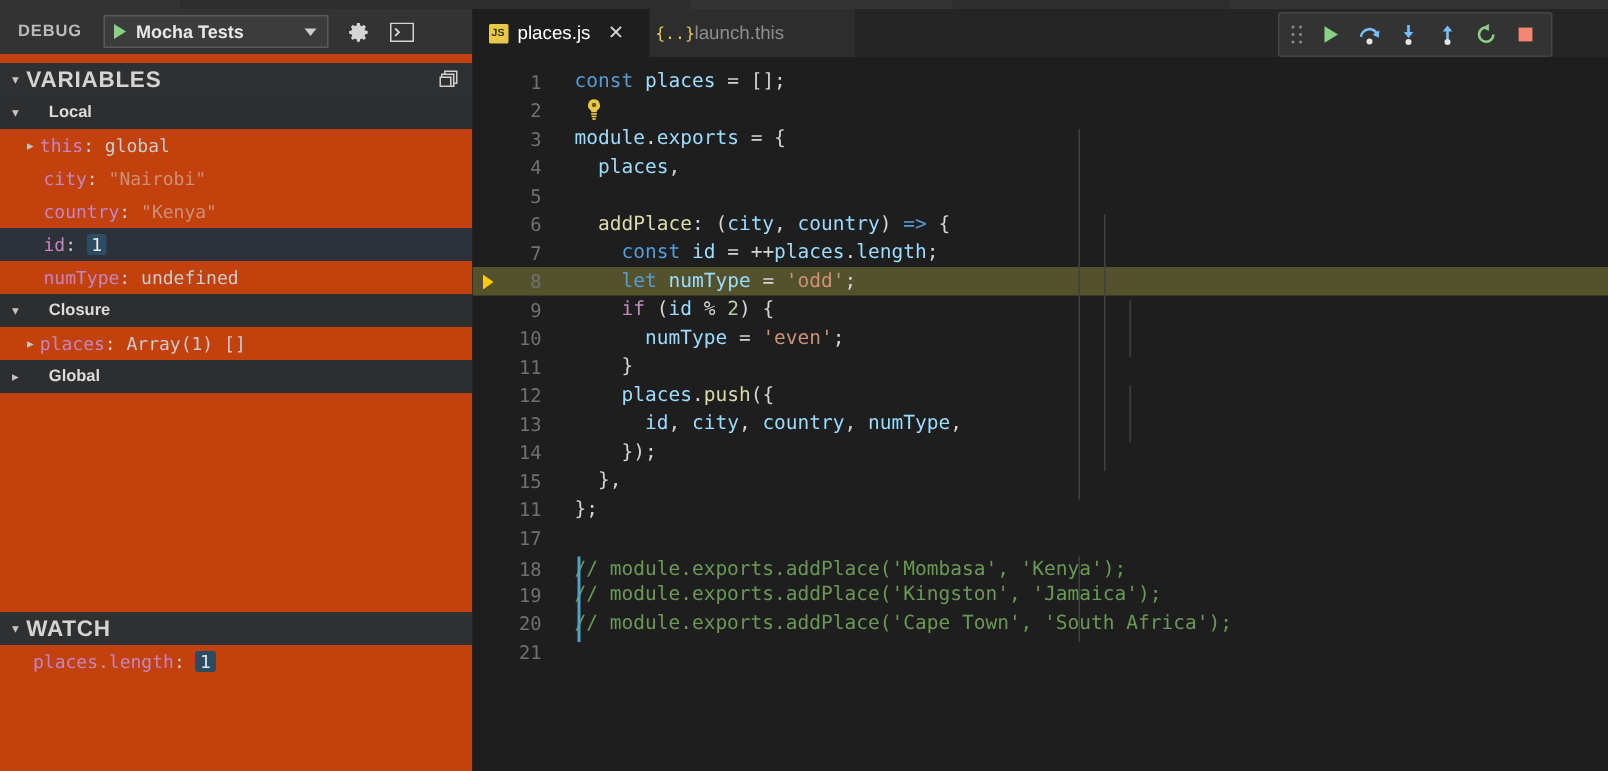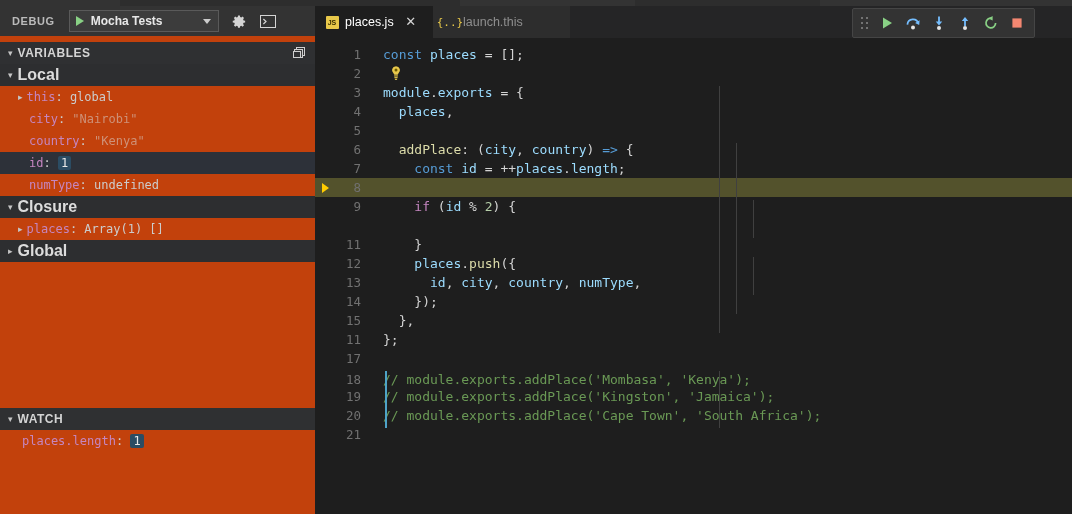--- a/index.html
+++ b/index.html
@@ -30,27 +30,27 @@
   .caret{position:absolute;right:7px;width:0;height:0;border-left:4px solid transparent;
          border-right:4px solid transparent;border-top:5px solid #cccccc;}
   .sb-ico{margin-left:12px;width:17px;height:17px;display:flex;align-items:center;justify-content:center;}
   .sb-ico svg{display:block;}
 
   .section-head{
     position:absolute;left:0;width:315px;height:22px;background:#2f3032;
     display:flex;align-items:center;
   }
   .section-head .tw{margin-left:8px;font-size:9px;color:#c5c5c5;transform:rotate(0deg);}
-  .section-head .lbl{margin-left:5px;font-size:12px;font-weight:bold;letter-spacing:.5px;color:#d4d4d4;}
+  .section-head .lbl{margin-left:5px;font-size:15px;font-weight:bold;letter-spacing:.5px;color:#d4d4d4;}
   .section-head .act{position:absolute;right:8px;top:3px;width:16px;height:16px;}
 
   .varpane{position:absolute;left:0;width:315px;background:#252526;}
   .scope{height:22px;background:#2d2e30;display:flex;align-items:center;}
   .scope .tw{margin-left:8px;font-size:9px;color:#c5c5c5;}
-  .scope .lbl{margin-left:5px;font-size:16px;font-weight:bold;color:#dcdcdc;}
+  .scope .lbl{margin-left:20px;font-size:11px;font-weight:bold;color:#dcdcdc;}
   .vrow{height:22px;display:flex;align-items:center;padding-left:18px;
         font-family:"DejaVu Sans Mono","Liberation Mono",monospace;font-size:12px;white-space:pre;}
   .vrow.sel{background:#2d3139;}
   .vrow .tw{position:absolute;left:20px;font-size:9px;color:#c5c5c5;font-family:"Liberation Sans",sans-serif;}
   .vrow .nm{color:#c586c0;padding-left:12px;}
   .vrow .sep{color:#cccccc;}
   .vrow .val{color:#cccccc;}
   .vrow .val.str{color:#ce9178;}
   .vrow .val.num{color:#e8e8e8;background:#2b4c63;border-radius:2px;padding:0 3px;}
   .vrow .val.obj{color:#cccccc;}
@@ -251,22 +251,23 @@
 
     <div class="code" id="code">
         <div class="hl-line" style="top: 140px;"></div>
         <div class="ln" style="top: 7px;"><span class="no">1</span><span class="src"><span class="k">const</span><span class="p"> </span><span class="v">places</span><span class="p"> </span><span class="p">=</span><span class="p"> </span><span class="p">[</span><span class="p">]</span><span class="p">;</span></span></div>
         <div class="ln" style="top: 26px;"><span class="no">2</span><span class="src"></span></div>
         <div class="ln" style="top: 45px;"><span class="no">3</span><span class="src"><span class="v">module</span><span class="p">.</span><span class="v">exports</span><span class="p"> </span><span class="p">=</span><span class="p"> </span><span class="p">{</span></span></div>
         <div class="ln" style="top: 64px;"><span class="no">4</span><span class="src"><span class="p"> </span><span class="p"> </span><span class="v">places</span><span class="p">,</span></span></div>
         <div class="ln" style="top: 83px;"><span class="no">5</span><span class="src"></span></div>
         <div class="ln" style="top: 102px;"><span class="no">6</span><span class="src"><span class="p"> </span><span class="p"> </span><span class="f">addPlace</span><span class="p">:</span><span class="p"> </span><span class="p">(</span><span class="v">city</span><span class="p">,</span><span class="p"> </span><span class="v">country</span><span class="p">)</span><span class="p"> </span><span class="k">=&gt;</span><span class="p"> </span><span class="p">{</span></span></div>
         <div class="ln" style="top: 121px;"><span class="no">7</span><span class="src"><span class="p"> </span><span class="p"> </span><span class="p"> </span><span class="p"> </span><span class="k">const</span><span class="p"> </span><span class="v">id</span><span class="p"> </span><span class="p">=</span><span class="p"> </span><span class="p">+</span><span class="p">+</span><span class="v">places</span><span class="p">.</span><span class="v">length</span><span class="p">;</span></span></div>
-        <div class="ln" style="top: 140px;"><span class="no">8</span></div>
+        <div class="ln" style="top: 140px;"><span class="no">8</span><span class="src"><span class="p"> </span><span class="p"> </span><span class="p"> </span><span class="p"> </span><span class="k">let</span><span class="p"> </span><span class="v">numType</span><span class="p"> </span><span class="p">=</span><span class="p"> </span><span class="s">'odd'</span><span class="p">;</span></span></div>
         <div class="ln" style="top: 159px;"><span class="no">9</span><span class="src"><span class="p"> </span><span class="p"> </span><span class="p"> </span><span class="p"> </span><span class="kw">if</span><span class="p"> </span><span class="p">(</span><span class="v">id</span><span class="p"> </span><span class="p">%</span><span class="p"> </span><span class="n">2</span><span class="p">)</span><span class="p"> </span><span class="p">{</span></span></div>
+        <div class="ln" style="top: 178px;"><span class="no">10</span><span class="src"><span class="p"> </span><span class="p"> </span><span class="p"> </span><span class="p"> </span><span class="p"> </span><span class="p"> </span><span class="v">numType</span><span class="p"> </span><span class="p">=</span><span class="p"> </span><span class="s">'even'</span><span class="p">;</span></span></div>
         <div class="ln" style="top: 197px;"><span class="no">11</span><span class="src"><span class="p"> </span><span class="p"> </span><span class="p"> </span><span class="p"> </span><span class="p">}</span></span></div>
         <div class="ln" style="top: 216px;"><span class="no">12</span><span class="src"><span class="p"> </span><span class="p"> </span><span class="p"> </span><span class="p"> </span><span class="v">places</span><span class="p">.</span><span class="f">push</span><span class="p">(</span><span class="p">{</span></span></div>
         <div class="ln" style="top: 235px;"><span class="no">13</span><span class="src"><span class="p"> </span><span class="p"> </span><span class="p"> </span><span class="p"> </span><span class="p"> </span><span class="p"> </span><span class="v">id</span><span class="p">,</span><span class="p"> </span><span class="v">city</span><span class="p">,</span><span class="p"> </span><span class="v">country</span><span class="p">,</span><span class="p"> </span><span class="v">numType</span><span class="p">,</span></span></div>
         <div class="ln" style="top: 254px;"><span class="no">14</span><span class="src"><span class="p"> </span><span class="p"> </span><span class="p"> </span><span class="p"> </span><span class="p">}</span><span class="p">)</span><span class="p">;</span></span></div>
         <div class="ln" style="top: 273px;"><span class="no">15</span><span class="src"><span class="p"> </span><span class="p"> </span><span class="p">}</span><span class="p">,</span></span></div>
         <div class="ln" style="top: 292px;"><span class="no">11</span><span class="src"><span class="p">}</span><span class="p">;</span></span></div>
         <div class="ln" style="top: 311px;"><span class="no">17</span><span class="src"></span></div>
         <div class="ln" style="top: 330px; align-items: flex-end;"><span class="no">18</span><span class="src"><span class="c">// module.exports.addPlace('Mombasa', 'Kenya');</span></span></div>
         <div class="ln" style="top: 349px;"><span class="no">19</span><span class="src"><span class="c">// module.exports.addPlace('Kingston', 'Jamaica');</span></span></div>
         <div class="ln" style="top: 368px;"><span class="no">20</span><span class="src"><span class="c">// module.exports.addPlace('Cape Town', 'South Africa');</span></span></div>

